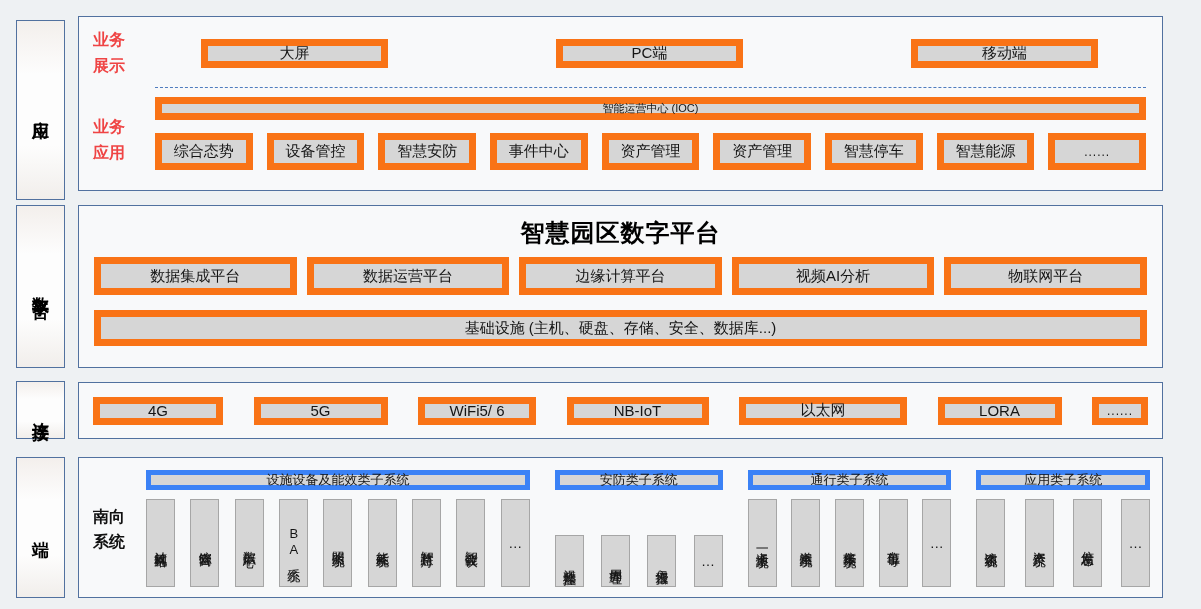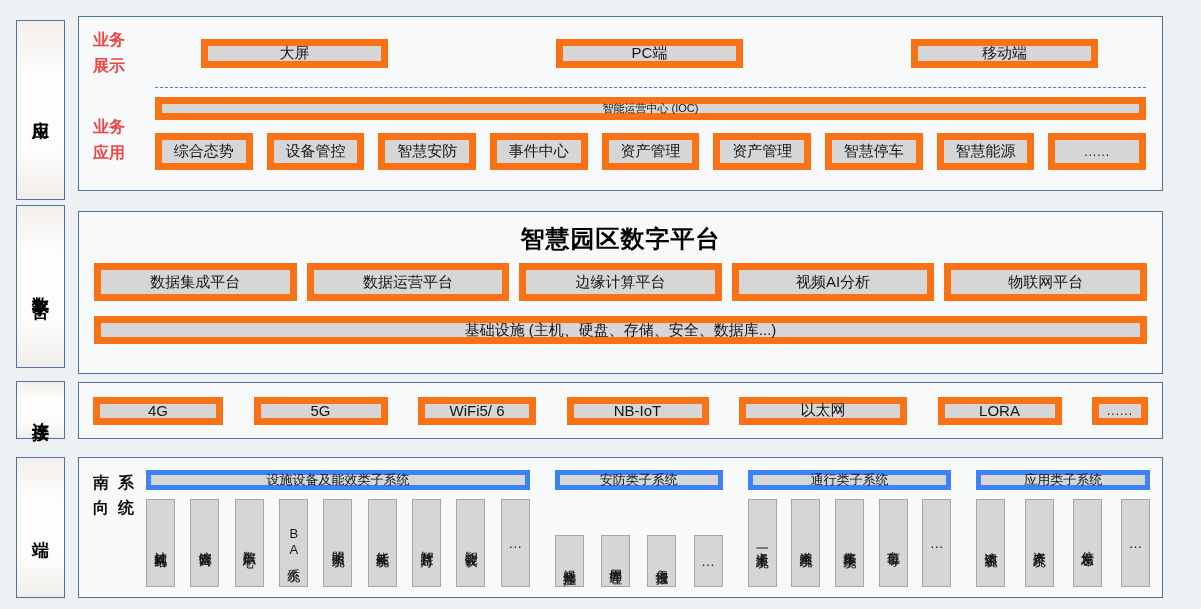--- a/index.html
+++ b/index.html
@@ -19,21 +19,21 @@
     font-weight:700;font-size:17px;color:#000;box-sizing:border-box;
   }
   .v-text{writing-mode:vertical-rl;text-orientation:upright;letter-spacing:2px;}
 
   
   .panel{
     position:absolute;left:78px;width:1085px;
     border:1.5px solid #51719f;background:#f8f9fa;box-sizing:border-box;
   }
   #panel-app{top:16px;height:175px;padding:10px 16px 8px 14px;display:flex;flex-direction:column;}
-  #panel-platform{top:211px;height:163px;padding:5px 15px 14px 15px;display:flex;flex-direction:column;}
+  #panel-platform{top:205px;height:163px;padding:5px 15px 14px 15px;display:flex;flex-direction:column;}
   #panel-connect{top:382px;height:57px;display:flex;align-items:center;}
   #panel-endpoint{top:457px;height:141px;padding:12px 12px 10px 14px;display:flex;}
 
   .row-label{
     width:62px;flex:0 0 62px;font-weight:700;font-size:16px;line-height:26px;color:#ef4444;
   }
   .row-label span{display:block;}
 
   .gbox{
     background:#d6d6d6;border:7px solid #f97316;box-sizing:border-box;
@@ -50,31 +50,31 @@
   .bc-content{flex:1;display:flex;flex-direction:column;}
   .ioc-bar{height:23px;font-size:11px;}
   .btn-row9{display:flex;gap:14px;margin-top:13px;height:37px;align-items:flex-end;}
   .btn-row9 .gbox{flex:1;height:37px;}
 
   
   .big-title{height:44px;display:flex;align-items:center;justify-content:center;
     font-size:24px;font-weight:700;color:#000;letter-spacing:1px;}
   .platform-row{display:flex;gap:10px;height:38px;margin-top:2px;}
   .platform-row .gbox{flex:1;}
-  .infra-bar{height:28px;margin-top:15px;}
+  .infra-bar{height:36px;margin-top:15px;}
 
   
   .connect-row{flex:1;display:flex;justify-content:space-between;align-items:center;padding:0 14px;}
   .connect-row .gbox{height:28px;}
   .cw1{width:130px;} .cw2{width:134px;} .cw3{width:118px;} .cw4{width:142px;}
   .cw5{width:168px;} .cw6{width:124px;} .cw7{width:56px;font-size:12px;}
 
   
   .south-label{width:50px;flex:0 0 50px;font-weight:700;font-size:16px;line-height:25px;
-    display:flex;flex-direction:row;justify-content:center;}
+    display:flex;flex-direction:column;justify-content:center;}
   .groups{flex:1;display:flex;gap:25px;margin-left:3px;}
   .group{display:flex;flex-direction:column;flex-grow:1;}
   .g1{flex-basis:382px;} .g2{flex-basis:166px;gap:36px;} .g3{flex-basis:202px;} .g4{flex-basis:172px;}
   .group-header{height:20px;background:#d6d6d6;border:5px solid #3b82f6;box-sizing:border-box;
     display:flex;align-items:center;justify-content:center;font-size:13px;color:#151515;}
   .group-items{flex:1;display:flex;justify-content:space-between;margin-top:9px;}
   .vitem{
     width:29px;background:#d6d6d6;border:1px solid #a6a6a6;box-sizing:border-box;
     display:flex;align-items:center;justify-content:center;
     writing-mode:vertical-rl;text-orientation:upright;

